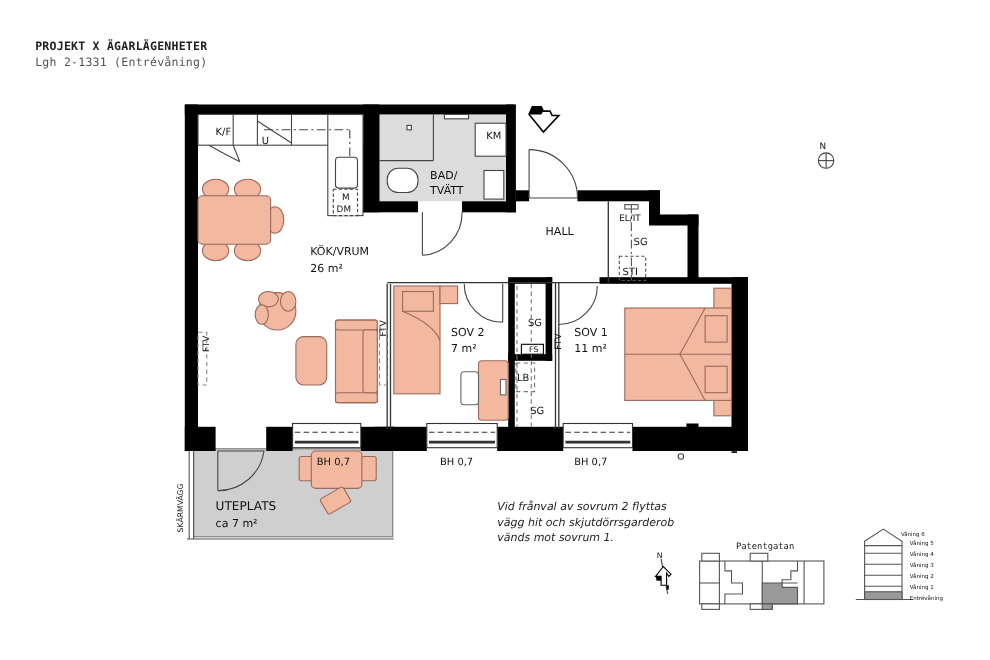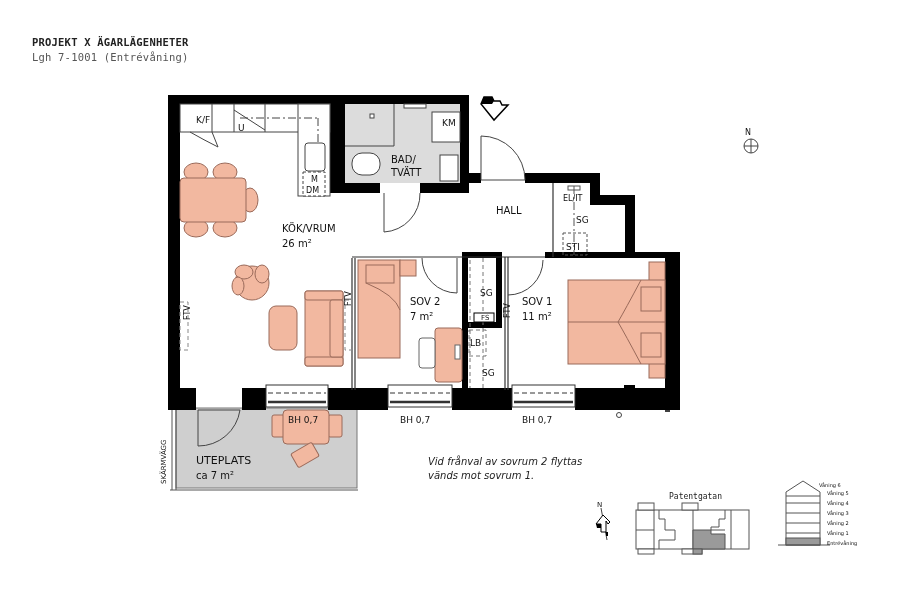--- a/index.html
+++ b/index.html
@@ -3,28 +3,28 @@
 <meta charset="utf-8">
 <style>
   html, body { margin:0; padding:0; background:#ffffff; }
   body { width:900px; height:600px; position:relative; overflow:hidden; font-family:"DejaVu Sans", sans-serif; }
   .hdr { position:absolute; left:32px; font-family:"DejaVu Sans Mono", monospace; font-size:10.5px; color:#222; letter-spacing:0.2px; }
   .hdr.t1 { top:36px; font-weight:bold; }
   .hdr.t2 { top:51px; color:#555; }
   svg { position:absolute; left:0; top:0; }
   .lbl { font-family:"DejaVu Sans", sans-serif; fill:#111; }
   .note { position:absolute; left:428px; top:455px; width:160px; font-family:"DejaVu Sans", sans-serif; font-style:italic; font-size:10px; line-height:14px; color:#222; }
-  .note div { white-space:nowrap; }
+  .note div { white-space:nowrap;margin-left:24px; }
   .street { font-family:"DejaVu Sans Mono", monospace; }
 </style>
 </head>
 <body>
 
 <div class="hdr t1">PROJEKT X ÄGARLÄGENHETER</div>
-<div class="hdr t2">Lgh 7-1001 (Entrévåning)</div>
+<div class="hdr t2">Lgh 2-1331 (Entrévåning)</div>
 
 <svg width="900" height="600" viewBox="0 0 900 600">
 
   <rect x="176" y="408" width="181" height="80" fill="#cfcfcf" stroke="#777" stroke-width="1"></rect>
   <line x1="172" y1="410" x2="172" y2="490" stroke="#555" stroke-width="1"></line>
   <line x1="176" y1="410" x2="176" y2="490" stroke="#555" stroke-width="1"></line>
   <line x1="170" y1="490" x2="358" y2="490" stroke="#555" stroke-width="1"></line>
 
   <rect x="345" y="103" width="116" height="80" fill="#dcdcdc"></rect>
 
@@ -286,14 +286,15 @@
     <text x="827" y="505">Våning 4</text>
     <text x="827" y="515">Våning 3</text>
     <text x="827" y="525">Våning 2</text>
     <text x="827" y="535">Våning 1</text>
     <text x="827" y="545">Entrévåning</text>
   </g>
 </svg>
 
 <div class="note">
   <div>Vid frånval av sovrum 2 flyttas</div>
+  <div>vägg hit och skjutdörrsgarderob</div>
   <div>vänds mot sovrum 1.</div>
 </div>
 
 </body></html>

